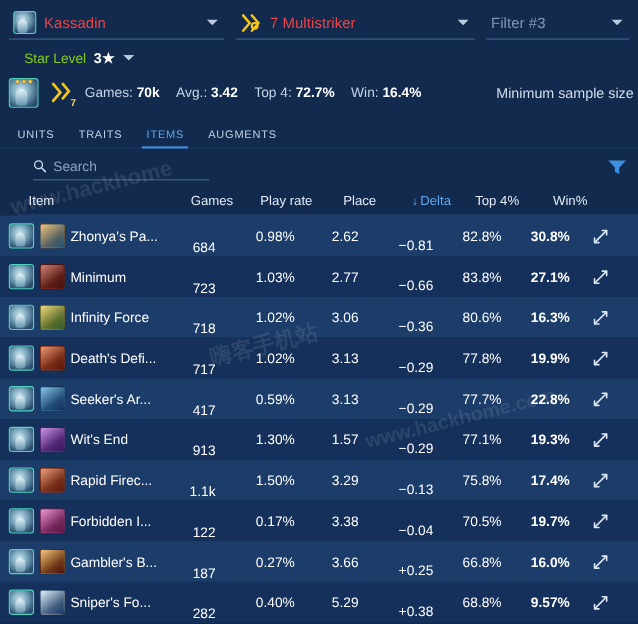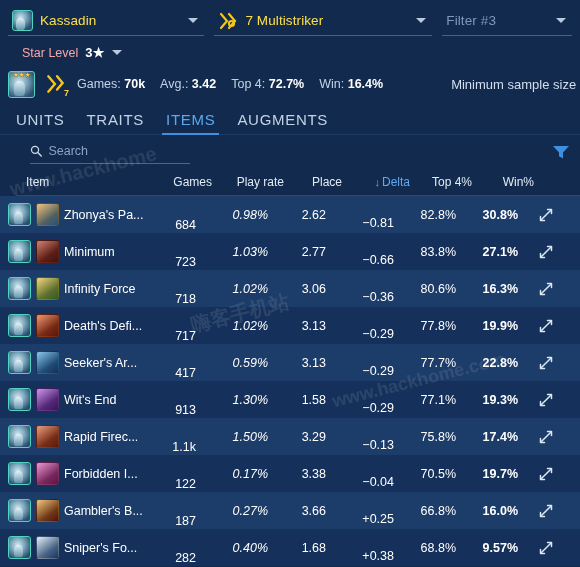--- a/index.html
+++ b/index.html
@@ -23,32 +23,32 @@
     background:
       radial-gradient(circle at 40% 35%, #cfe6ef 0%, #7ba8bd 35%, #2b4e6e 75%),
       linear-gradient(160deg,#9fc3d4,#2c5070);
     position:relative; overflow:hidden;
   }
   .champ-chip::after{
     content:""; position:absolute; left:3px; top:7px; width:9px; height:12px;
     background:linear-gradient(180deg,#e8f4f8,#6c9fb7); border-radius:40% 40% 30% 30%;
     opacity:.85;
   }
-  .sel-label { font-size:13.5px; color:#fde047; white-space:nowrap; flex:1; letter-spacing:.1px; }
+  .sel-label { font-size:13.5px; color:#ef4444; white-space:nowrap; flex:1; letter-spacing:.1px; }
   .sel-label.ph { color:#7e98bb; }
   .caret { width:0;height:0;border-left:5px solid transparent;border-right:5px solid transparent;
            border-top:5px solid #b9c9de; flex:0 0 auto; }
   .trait-ico {
     width:20px; height:20px; flex:0 0 auto; position:relative;
     display:flex; align-items:center; justify-content:center;
   }
   .trait-ico svg { display:block; }
 
   .starlevel-row { display:flex; align-items:center; gap:7px; padding:7px 0 0 22px; height:26px; }
-  .sl-label { font-size:12.5px; color:#fca5a5; }
+  .sl-label { font-size:12.5px; color:#84cc16; }
   .sl-val { font-size:13px; color:#ffffff; font-weight:bold; letter-spacing:.3px; }
 
   
   .stats-bar {
     display:flex; align-items:center; gap:9px; padding:0 10px 0 8px;
     height:36px; margin-top:4px;
   }
   .sb-champ { width:27px; height:27px; border-radius:3px; border:1.5px solid #4fd4c0; position:relative;
     background:radial-gradient(circle at 40% 40%, #cfe6ef 0%, #7ba8bd 38%, #2b4e6e 80%);
     overflow:visible; flex:0 0 auto;}
@@ -64,21 +64,21 @@
   .sb-spacer { flex:1; }
   .minsample { display:flex; align-items:center; gap:5px; }
   .ms-label { font-size:13px; color:#d3dfee; white-space:nowrap;padding-left:44px; }
   .ms-val { font-size:12.5px; color:#fff; font-weight:bold; border-bottom:1px solid #3f6394; padding:0 2px 1px 2px;}
   .caret-sm { width:0;height:0;border-left:4px solid transparent;border-right:4px solid transparent;
               border-top:4px solid #b9c9de; }
 
   
   .tabs { display:flex; align-items:flex-end; gap:22px; padding:8px 0 0 16px; height:33px;
           border-bottom:1px solid #1d3a63; position:relative; }
-  .tab { font-size:15px; letter-spacing:.7px; color:#c3d3e6; padding-bottom:6px; position:relative; }
+  .tab { font-size:10px; letter-spacing:.7px; color:#c3d3e6; padding-bottom:6px; position:relative; }
   .tab.active { color:#5aa9f0; }
   .tab.active::after{ content:""; position:absolute; left:-4px; right:-4px; bottom:-1px; height:2px; background:#3f8fe0;}
 
   
   .search-row { display:flex; align-items:center; height:33px; padding:0 10px 0 8px;margin-left:22px; }
   .search-box { display:flex; align-items:center; gap:6px; width:160px; border-bottom:1px solid #46688f;
                 height:24px; }
   .search-inp { background:transparent; border:0; outline:0; font-size:12.5px; color:#fff;
                 font-family:"Liberation Sans",sans-serif; width:100%; }
   .search-inp::placeholder { color:#8ba3c2; }
@@ -98,21 +98,21 @@
   .th.c-win   { flex:0 0 62px; }
   .th.c-exp   { flex:0 0 36px; padding:0; }
   .sortarr { font-size:11px; margin-right:2px; }
 
   .rows { }
   .row { display:flex; align-items:center; height:37px; padding:0 4px 0 0; }
   .row:nth-child(odd)  { background:#1c3c69; }
   .row:nth-child(even) { background:#15305a; }
   .cell { font-size:12.5px; color:#ffffff; text-align:right; padding-right:10px; white-space:nowrap; }
   .cell.c-games { flex:0 0 58px;margin-top:21px; }
-  .cell.c-play  { flex:0 0 72px;font-style:italic; }
+  .cell.c-play  { flex:0 0 72px; }
   .cell.c-place { flex:0 0 58px; }
   .cell.c-delta { flex:0 0 68px;margin-top:16px; }
   .cell.c-top   { flex:0 0 62px; }
   .cell.c-win   { flex:0 0 62px;font-weight:bold; }
   .cell.c-exp   { flex:0 0 36px; padding:0; display:flex; align-items:center; justify-content:center; }
 
   .itemcell { flex:0 0 148px; display:flex; align-items:center; gap:5px; padding-left:8px; }
   .mini-champ { width:23px; height:23px; border-radius:3px; border:1.3px solid #4fd4c0; flex:0 0 auto;
     background:radial-gradient(circle at 42% 38%, #d2e8f0 0%, #7ba8bd 38%, #2b4e6e 80%); position:relative; overflow:hidden;}
   .mini-champ::after{ content:""; position:absolute; left:5px; top:8px; width:9px; height:12px;
@@ -323,21 +323,21 @@
         </div>
       </div>
       <div class="row">
         <div class="itemcell">
           <span class="mini-champ"></span>
           <span class="mini-item" style="background:linear-gradient(140deg,#b05ce0,#4a1f7a);"></span>
           <span class="item-name">Wit's End</span>
         </div>
         <div class="cell c-games">913</div>
         <div class="cell c-play">1.30%</div>
-        <div class="cell c-place">1.58</div>
+        <div class="cell c-place">1.57</div>
         <div class="cell c-delta">−0.29</div>
         <div class="cell c-top">77.1%</div>
         <div class="cell c-win">19.3%</div>
         <div class="cell c-exp">
           <svg class="expand-ico" viewBox="0 0 14 14">
             <path d="M8.5 1.5 H12.5 V5.5" stroke="#dbe7f5" stroke-width="1.5" fill="none" stroke-linecap="round" stroke-linejoin="round"></path>
             <path d="M5.5 12.5 H1.5 V8.5" stroke="#dbe7f5" stroke-width="1.5" fill="none" stroke-linecap="round" stroke-linejoin="round"></path>
             <line x1="12.3" y1="1.7" x2="1.7" y2="12.3" stroke="#dbe7f5" stroke-width="1.5" stroke-linecap="round"></line>
           </svg>
         </div>
@@ -403,21 +403,21 @@
         </div>
       </div>
       <div class="row">
         <div class="itemcell">
           <span class="mini-champ"></span>
           <span class="mini-item" style="background:linear-gradient(140deg,#cfe4f5,#1f4a86);"></span>
           <span class="item-name">Sniper's Fo...</span>
         </div>
         <div class="cell c-games">282</div>
         <div class="cell c-play">0.40%</div>
-        <div class="cell c-place">1.68</div>
+        <div class="cell c-place">5.29</div>
         <div class="cell c-delta">+0.38</div>
         <div class="cell c-top">68.8%</div>
         <div class="cell c-win">9.57%</div>
         <div class="cell c-exp">
           <svg class="expand-ico" viewBox="0 0 14 14">
             <path d="M8.5 1.5 H12.5 V5.5" stroke="#dbe7f5" stroke-width="1.5" fill="none" stroke-linecap="round" stroke-linejoin="round"></path>
             <path d="M5.5 12.5 H1.5 V8.5" stroke="#dbe7f5" stroke-width="1.5" fill="none" stroke-linecap="round" stroke-linejoin="round"></path>
             <line x1="12.3" y1="1.7" x2="1.7" y2="12.3" stroke="#dbe7f5" stroke-width="1.5" stroke-linecap="round"></line>
           </svg>
         </div>

